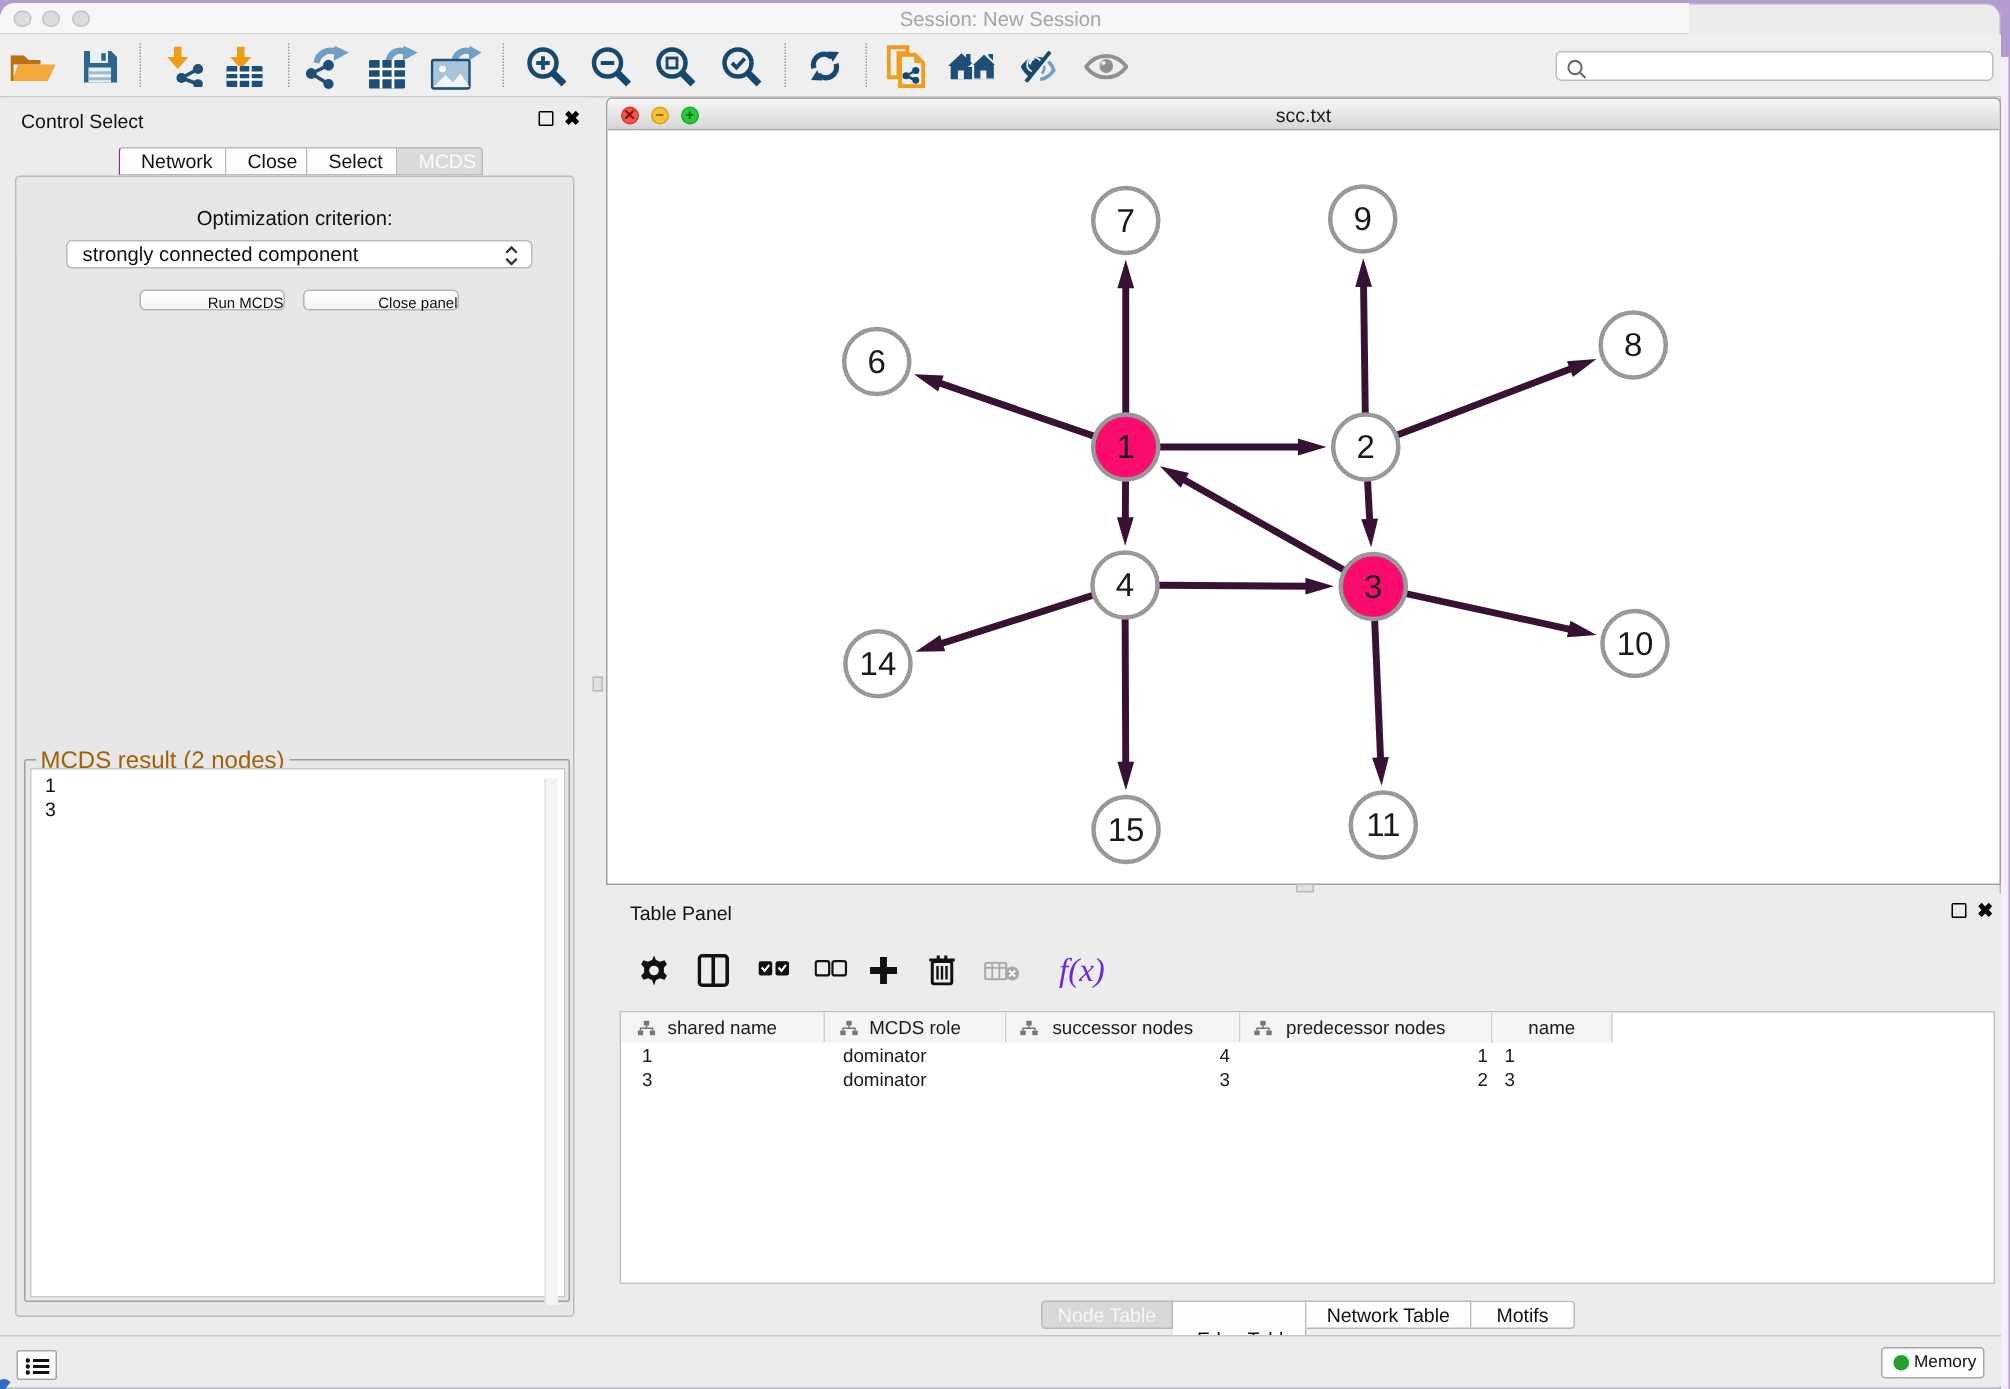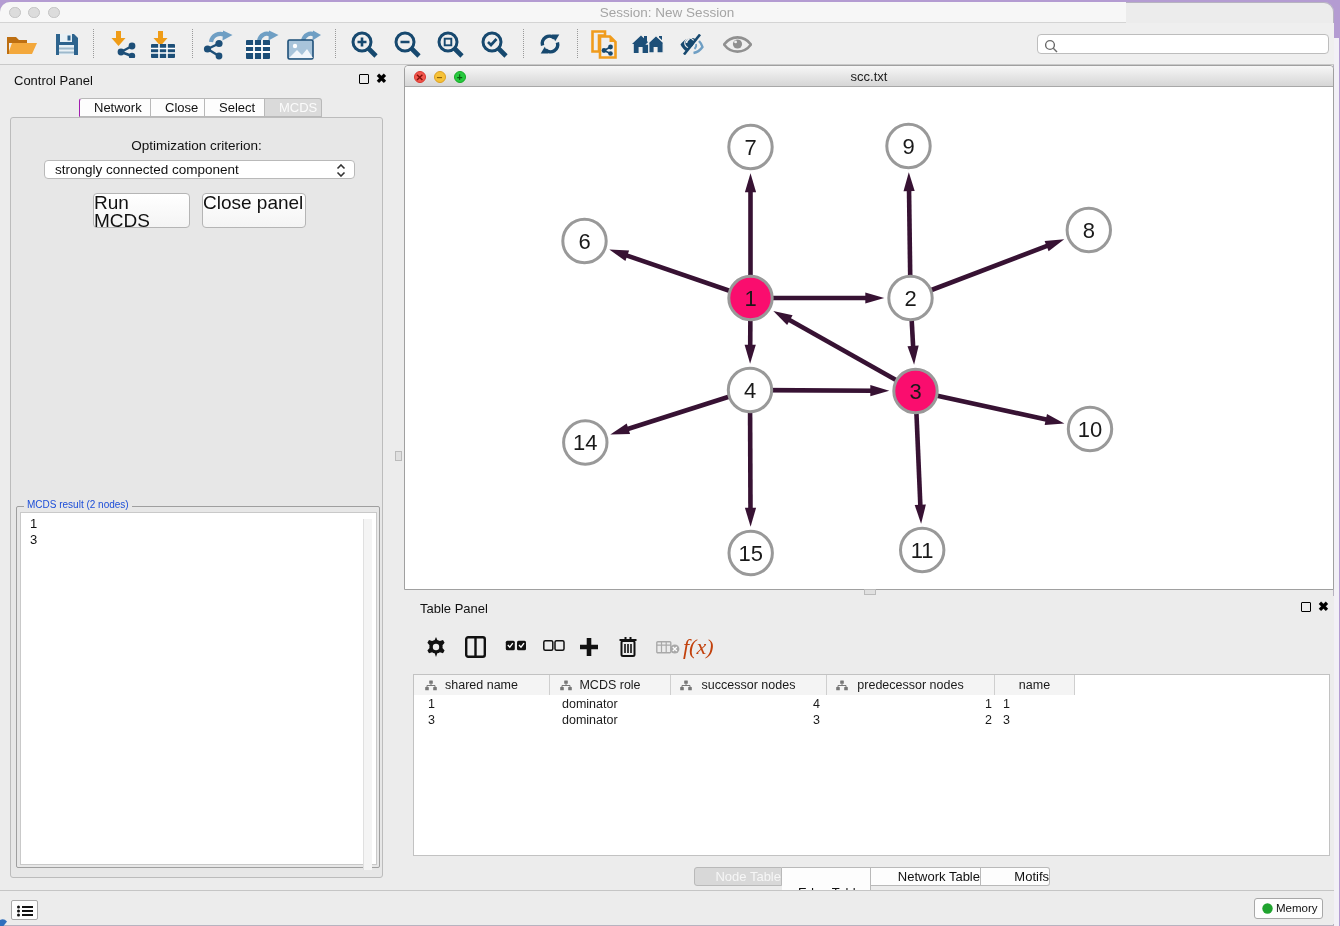--- a/index.html
+++ b/index.html
@@ -20,39 +20,39 @@
 .wicons{position:absolute;display:flex;gap:7px;align-items:center}
 .sqico{width:10px;height:10px;border:1.6px solid #000;border-radius:1px}
 .xico{font-size:13px;font-weight:bold;color:#000;line-height:10px}
 #tabcontent{position:absolute;left:10px;top:52px;width:373px;height:761px;background:#e7e7e7;border:1px solid #bcbcbc;border-radius:3px}
 .tabrow{position:absolute;display:flex}
 .tab{height:19px;font-size:13px;text-align:center;line-height:18px;background:#fdfdfd;border:1px solid #b9b9b9;border-left:none;color:#111;padding:0 14px}
 .tab.first{border-left:1px solid #a21caf;border-radius:3px 0 0 0}
 .tab.active{background:#dadada;color:#fbfbfb;border-radius:0 3px 0 0}
 #optlabel{position:absolute;left:10px;top:73px;width:373px;text-align:center;font-size:13.5px;color:#111}
 #dropdown{position:absolute;left:44px;top:95px;width:311px;height:19px;background:#fff;border:1px solid #b9b9b9;border-radius:4px;font-size:13.5px;color:#111;line-height:17px;padding-left:10px}
-.btn{position:absolute;height:35px;background:linear-gradient(#ffffff,#f4f4f4);border:1px solid #b5b5b5;border-radius:4px;font-size:19px;color:#111;text-align:left;line-height:18px}
+.btn{position:absolute;height:14px;background:linear-gradient(#ffffff,#f4f4f4);border:1px solid #b5b5b5;border-radius:4px;font-size:10px;color:#111;text-align:right;line-height:18px}
 #fieldset{position:absolute;left:16px;top:441px;width:364px;height:362px;border:1px solid #9f9f9f;border-radius:2px}
-#fslegend{position:absolute;left:7px;top:-8px;background:#e7e7e7;padding:0 3px;font-size:10px;color:#1d4ed8}
+#fslegend{position:absolute;left:7px;top:-8px;background:#e7e7e7;padding:0 3px;font-size:16px;color:#a16207}
 #fstext{position:absolute;left:3px;top:5px;width:357px;height:353px;background:#fff;border:1px solid #c9c9c9;font-size:13px;color:#111;line-height:16px;padding:3px 0 0 9px}
 #fsscroll{position:absolute;right:4px;top:6px;width:9px;height:351px;background:#f4f4f4;border-left:1px solid #e0e0e0}
 
 #vgrip{position:absolute;left:395px;top:449px;width:7px;height:10px;background:#e0e0e0;border:1px solid #bbb}
 
 #netwin{position:absolute;left:404px;top:63px;width:930px;height:525px;border:1px solid #a0a0a0;border-radius:4px 4px 0 0;background:#fff}
 #nettitle{position:absolute;left:0;top:0;width:928px;height:21px;background:linear-gradient(#f7f7f7,#d6d6d6);border-bottom:1px solid #a8a8a8;border-radius:4px 4px 0 0}
 .tl{position:absolute;top:4.5px;width:12.5px;height:12.5px;border-radius:50%;text-align:center;font-size:10px;font-weight:bold;line-height:12px}
 #netname{position:absolute;top:3px;left:0;width:928px;text-align:center;font-size:13px;font-weight:normal;color:#1a1a1a}
 #hgrip{position:absolute;left:864px;top:587px;width:12px;height:6px;background:#e0e0e0;border:1px solid #bbb}
 
 #tpanel{position:absolute;left:404px;top:594px;width:930px;height:294px;background:#ececec}
 #ttable{position:absolute;left:413px;top:672px;width:917px;height:182px;background:#fff;border:1px solid #c2c2c2}
 .thcell{position:absolute;top:0;height:20px;background:#f4f4f4;border-right:1px solid #cfcfcf;font-size:12.5px;color:#1a1a1a;text-align:center;line-height:20px}
 .trow{position:absolute;font-size:12.5px;color:#1a1a1a;height:16px;line-height:16px}
-.btab{height:19px;font-size:13px;text-align:right;line-height:17px;white-space:nowrap;background:#fdfdfd;border:1px solid #b9b9b9;border-left:none;color:#111;padding:0 12px}
+.btab{height:19px;font-size:13px;text-align:center;line-height:17px;white-space:nowrap;background:#fdfdfd;border:1px solid #b9b9b9;border-left:none;color:#111;padding:0 12px}
 .btab.first{border-left:1px solid #b9b9b9;border-radius:3px 0 0 3px}
 .btab.last{border-radius:0 3px 3px 0}
 .btab.active{background:#d8d8d8;color:#f6f6f6}
 
 #statusbar{position:absolute;left:0;top:888px;width:1334px;height:34px;background:#ececec;border-top:1px solid #c5c5c5}
 #listbtn{position:absolute;left:11px;top:9px;width:27px;height:20px;background:#fdfdfd;border:1px solid #a8a8a8;border-radius:2px}
 #membtn{position:absolute;left:1254px;top:7px;width:69px;height:21px;background:#fdfdfd;border:1px solid #a8a8a8;border-radius:3px;font-size:11.5px;color:#111;line-height:19px;padding-left:21px}
 svg{display:block}
 </style></head>
 <body>
@@ -208,21 +208,21 @@
       <circle cx="12.6" cy="5.9" r="1.4" fill="#efefef"></circle>
     </svg>
     <div id="searchbox">
       <svg class="abs" style="left:6px;top:4px" width="14" height="14" viewBox="0 0 14 14">
         <circle cx="6" cy="6" r="4.4" fill="none" stroke="#6a6a6a" stroke-width="1.4"></circle>
         <line x1="9.3" y1="9.3" x2="13" y2="13" stroke="#6a6a6a" stroke-width="1.4"></line>
       </svg>
     </div>
   </div>
   <div id="cpanel">
-    <div class="ptitle abs" style="left:14px;top:8px">Control Panel</div>
+    <div class="ptitle abs" style="left:14px;top:8px">Control Select</div>
     <div class="wicons" style="left:359px;top:9px">
         <div class="sqico"></div>
         <div class="xico">✖</div>
       </div>
     <div id="tabcontent"></div>
     <div class="tabrow" style="left:79px;top:33px">
       <div class="tab first" style="width:72px">Network</div>
       <div class="tab" style="width:54px">Close</div>
       <div class="tab" style="width:60px">Select</div>
       <div class="tab active" style="width:57px">MCDS</div>
@@ -344,21 +344,21 @@
       <line x1="6.5" y1="3.5" x2="6.5" y2="1 " stroke="#111" stroke-width="2"></line>
       <line x1="11.5" y1="3.5" x2="11.5" y2="1" stroke="#111" stroke-width="2"></line>
       <path d="M6 8 v9 M9 8 v9 M12 8 v9" stroke="#111" stroke-width="1.6"></path>
     </svg>
     <svg class="abs" style="left:252px;top:45px" width="24" height="13" viewBox="0 0 24 13">
       <rect x="0.8" y="0.8" width="14" height="11" rx="1" fill="none" stroke="#a9a9a9" stroke-width="1.4"></rect>
       <path d="M0.8 4.2 h14 M5.5 0.8 v11 M10.2 0.8 v11" stroke="#a9a9a9" stroke-width="1.2"></path>
       <circle cx="18.8" cy="8" r="4.6" fill="#a9a9a9"></circle>
       <path d="M16.8 6 l4 4 M20.8 6 l-4 4" stroke="#fff" stroke-width="1.3"></path>
     </svg>
-    <div class="abs" style="left:279px;top:38px;font-family:'Liberation Serif',serif;font-style:italic;font-size:22px;color:#c2410c">f(x)</div>
+    <div class="abs" style="left:302px;top:38px;font-family:'Liberation Serif',serif;font-style:italic;font-size:22px;color:#6d28d9">f(x)</div>
   </div>
   <div id="ttable">
     <div class="thcell" style="left:0;width:136px">shared name</div>
     <div class="thcell" style="left:136px;width:121px">MCDS role</div>
     <div class="thcell" style="left:257px;width:156px">successor nodes</div>
     <div class="thcell" style="left:413px;width:168px">predecessor nodes</div>
     <div class="thcell" style="left:581px;width:80px">name</div>
     <svg class="abs sorticon" style="left:11px;top:5px" width="12" height="11" viewBox="0 0 12 11">
         <g fill="#777">
           <rect x="4.2" y="0.5" width="3.6" height="3.2" rx="0.5"></rect>

